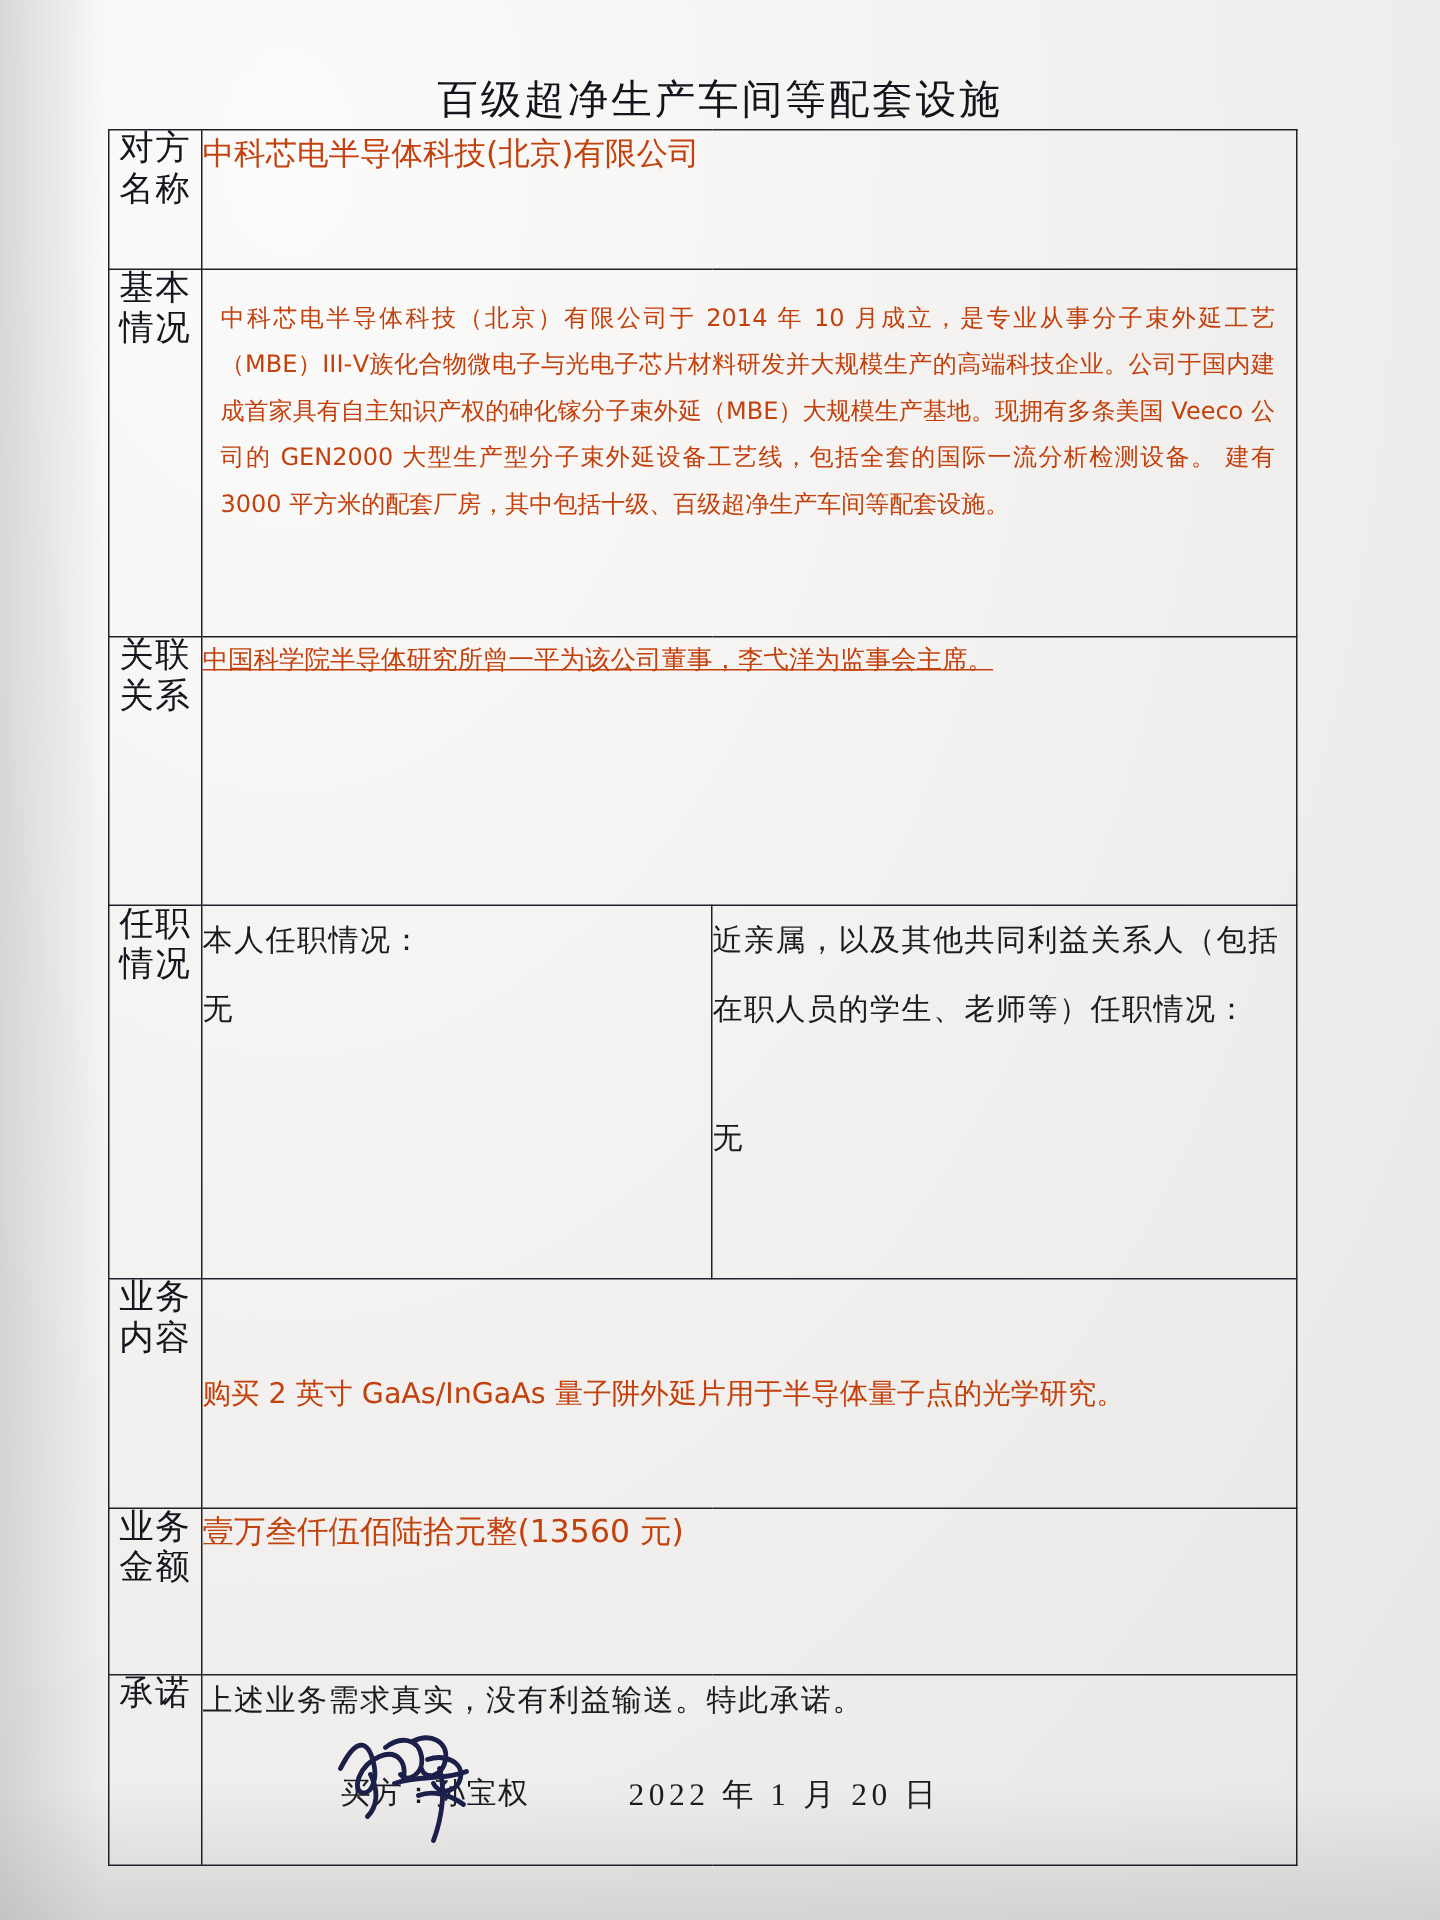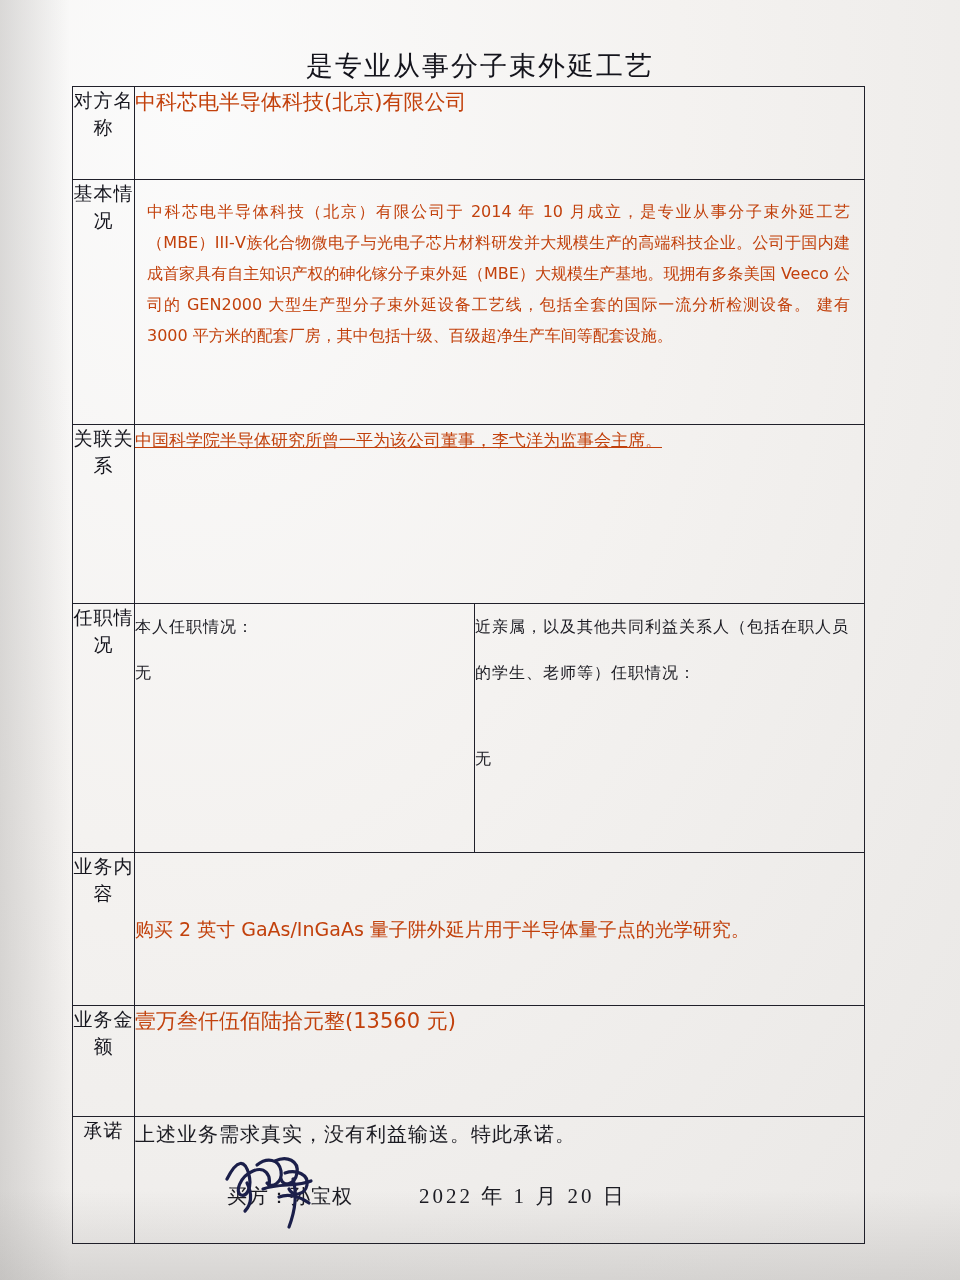--- a/index.html
+++ b/index.html
@@ -59,25 +59,25 @@
   table.form td {
     border: 1.6px solid #20202a;
     vertical-align: top;
     padding: 0;
   }
 
   .lbl {
     width: 62px;
     text-align: center;
     vertical-align: middle;
-    font-size: 19px;
+    font-size: 23px;
     line-height: 27px;
     letter-spacing: 1px;
     color: #16161e;
-    font-family: Liberation Serif, serif;
+    font-family: Liberation Mono, monospace;
   }
 
   .cell {
     padding: 14px 16px 14px 14px;
     font-size: 17px;
     line-height: 30px;
     color: #c2410c;
     font-family: "DejaVu Sans", "Liberation Sans", sans-serif;
   }
   .cell.big { font-size: 21px; }
@@ -90,21 +90,21 @@
 
   .row-name td { height: 92px; }
   .row-basic td { height: 212px; margin-top: 24px; }
   .row-relation td { height: 178px; }
   .row-duty td { height: 248px; }
   .row-content td { height: 152px; }
   .row-amount td { height: 110px; margin-left: 29px; }
   .row-promise td { height: 126px; }
 
   .duty-left, .duty-right {
-    font-size: 16px;
+    font-size: 20px;
     line-height: 46px;
     padding: 16px 14px;
     letter-spacing: 1px;
   }
   .duty-gap { height: 40px; }
 
   .relation-cell {
     vertical-align: middle;
     text-decoration: underline;
   }
@@ -146,21 +146,21 @@
   }
   .signature svg { display: block; }
 </style>
 </head>
 <body>
 
 <div class="paper"></div>
 <div class="shade-left"></div>
 <div class="shade-bottom"></div>
 
-<div class="doc-title">是专业从事分子束外延工艺</div>
+<div class="doc-title">百级超净生产车间等配套设施</div>
 
 <table class="form">
   <colgroup>
     <col style="width:62px">
     <col style="width:340px">
     <col style="width:390px">
   </colgroup>
 
   <tbody>
       <tr class="row-name">

